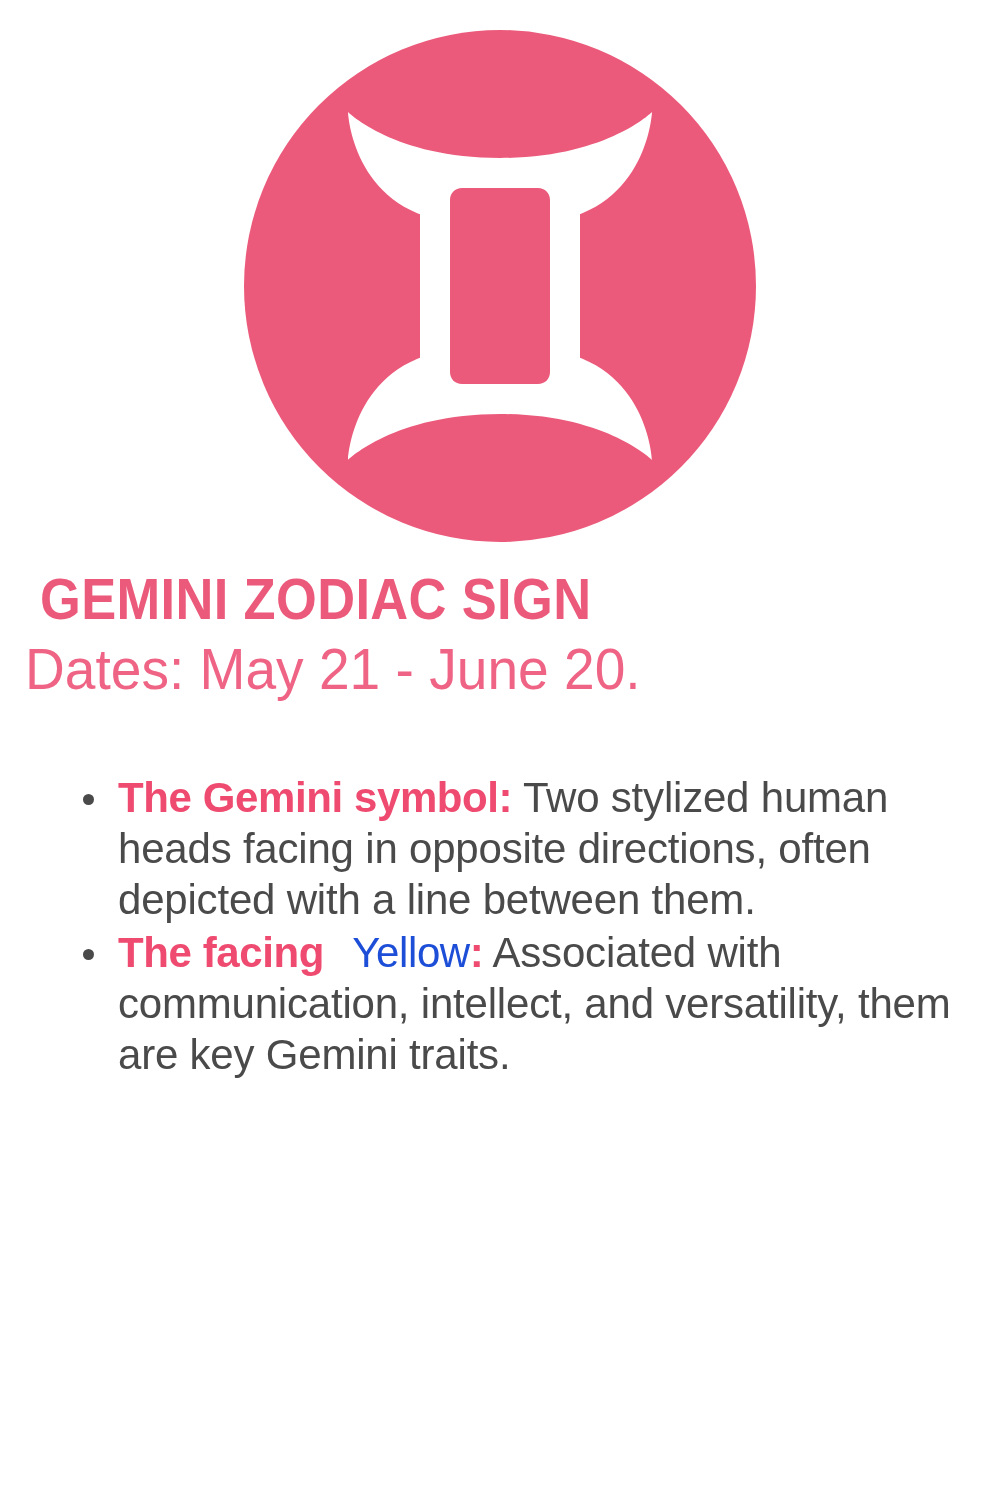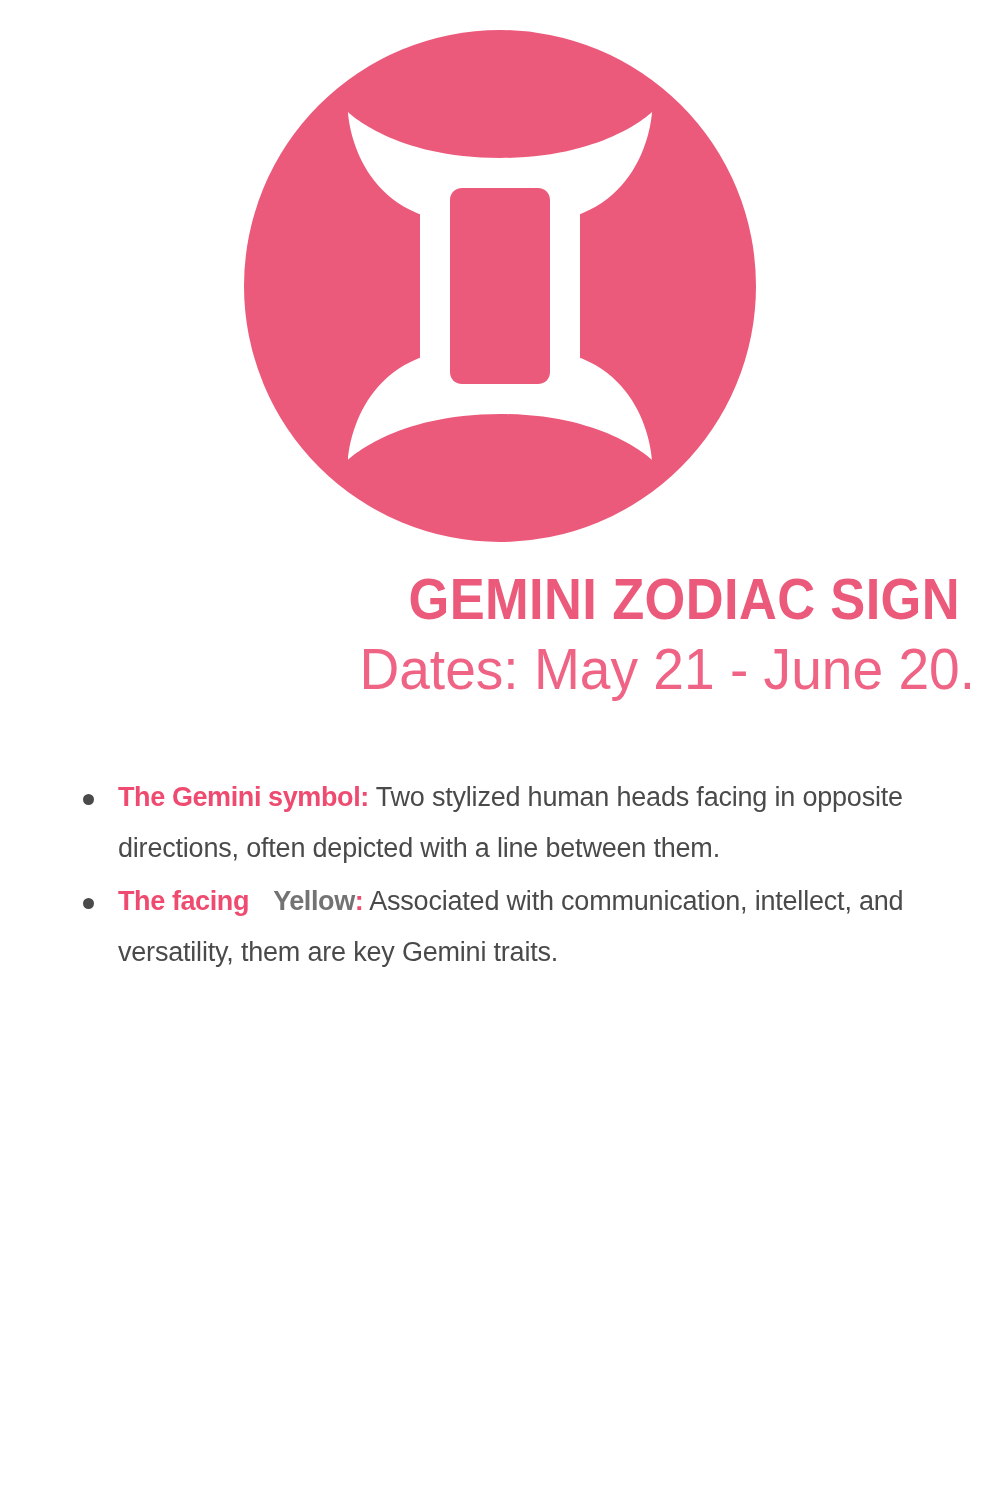--- a/index.html
+++ b/index.html
@@ -39,21 +39,21 @@
     height: 512px;
     display: block;
   }
 
   
   .headings {
     position: absolute;
     left: 0;
     top: 566px;
     width: 1000px;
-    text-align: right;
+    text-align: left;
   }
   .title {
     margin: 0;
     font-family: "Liberation Sans Narrow", "Liberation Sans", sans-serif;
     font-weight: 700;
     font-size: 57px;
     line-height: 66px;
     letter-spacing: 0.4px;
     color: #ec5a7b;
     transform: scaleX(0.92);
@@ -80,43 +80,43 @@
     top: 772px;
     width: 930px;
     margin: 0;
     padding: 0;
     list-style: none;
   }
   .fact {
     position: relative;
     padding-left: 56px;
     margin: 0 0 2px 0;
-    font-size: 27px;
+    font-size: 42px;
     line-height: 51px;
     color: #4a4a4a;
     letter-spacing: -0.2px;
   }
   .fact::before {
     content: "";
     position: absolute;
     left: 21px;
     top: 22px;
     width: 11px;
     height: 11px;
     border-radius: 50%;
     background: #4a4a4a;
   }
   .lead {
     font-weight: 700;
     color: #ef4a6f;
     letter-spacing: -0.4px;
   }
   .lead-accent {
-    font-weight: 700;
-    color: #737373;
+    font-weight: 400;
+    color: #1d4ed8;
     letter-spacing: -0.4px;
     margin-left: 17px;
   }
   .body-text {
     color: #4a4a4a;
   }
 
   
   .emoji-badge {
     display: inline-block;

